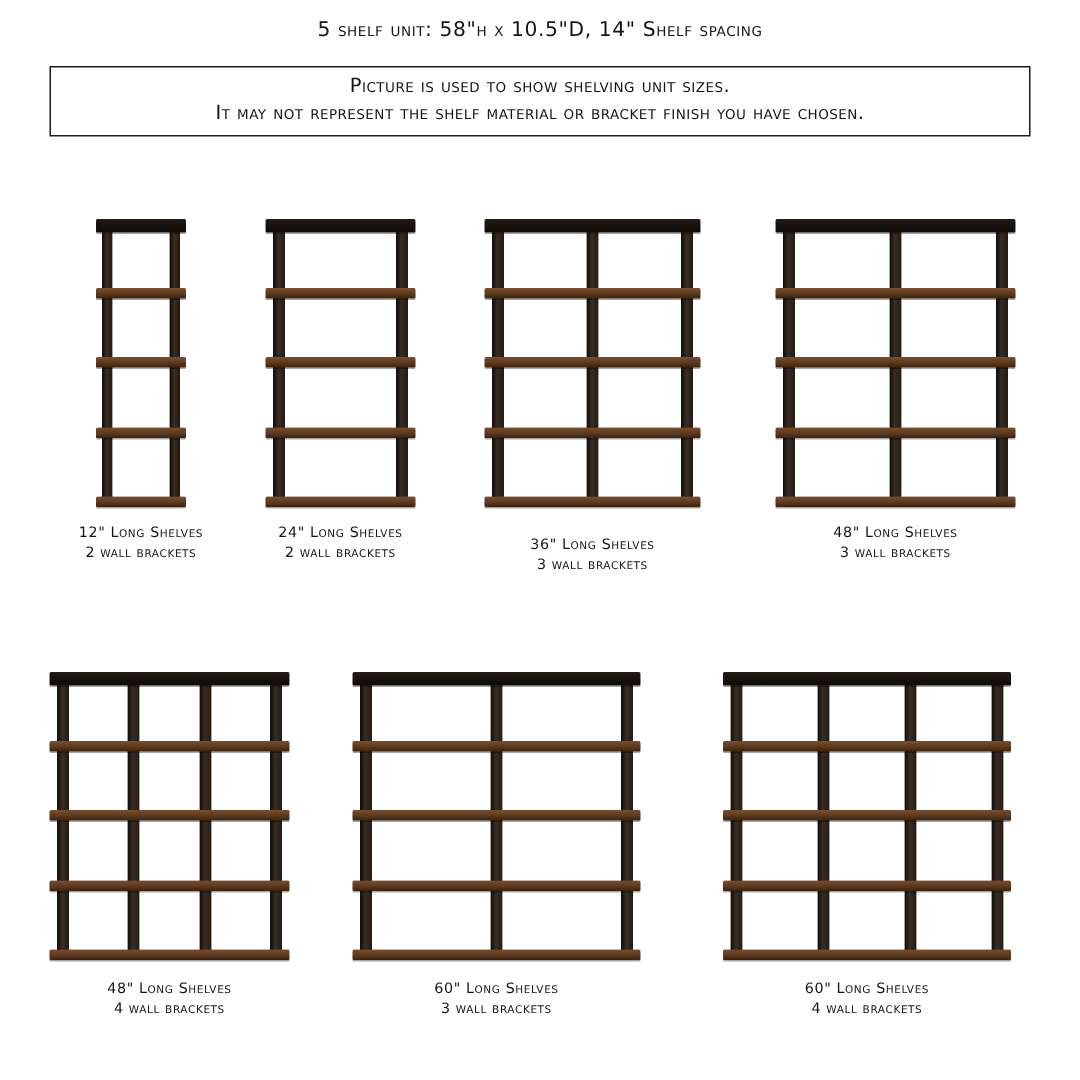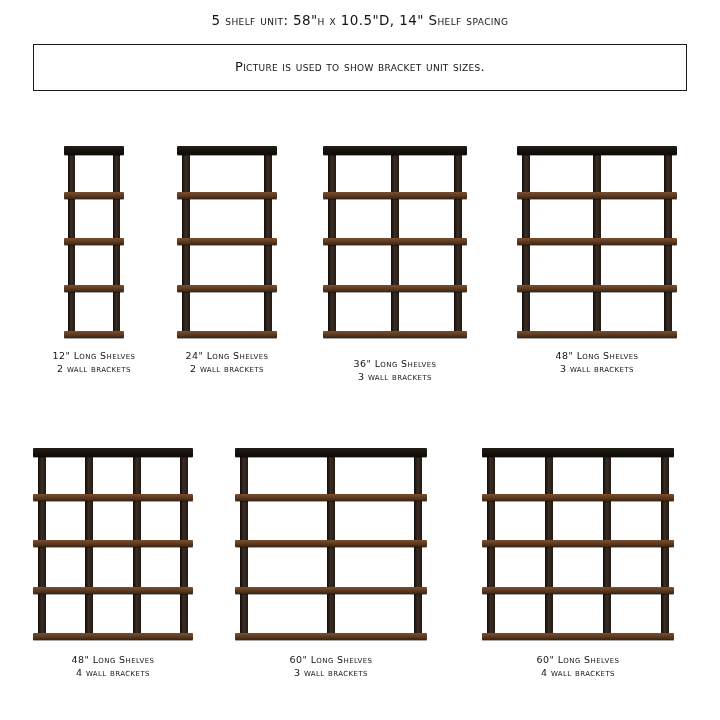--- a/index.html
+++ b/index.html
@@ -96,21 +96,22 @@
   .caption .l2 { display: block; }
 </style>
 </head>
 <body>
 
 <div class="page">
 
   <div class="title">5 shelf unit: 58"h x 10.5"D, 14" Shelf spacing</div>
 
   <div class="notice-box">
-    <div class="notice-line">Picture is used to show bracket unit sizes.</div>
+    <div class="notice-line">Picture is used to show shelving unit sizes.</div>
+    <div class="notice-line">It may not represent the shelf material or bracket finish you have chosen.</div>
   </div>
 
   <div class="unit" style="left:68px; top:146px;">
     <div class="unit-art" style="width:52px; height:192px;">
       <div class="post" style="left:0px;   top:0px; width:7px; height:192px;"></div>
       <div class="post" style="left:45px;  top:0px; width:7px; height:192px;"></div>
       <div class="shelf shelf-top" style="left:-4px; top:0px;   width:60px; height:9px;"></div>
       <div class="shelf" style="left:-4px; top:46px;  width:60px; height:7px;"></div>
       <div class="shelf" style="left:-4px; top:92px;  width:60px; height:7px;"></div>
       <div class="shelf" style="left:-4px; top:139px; width:60px; height:7px;"></div>

